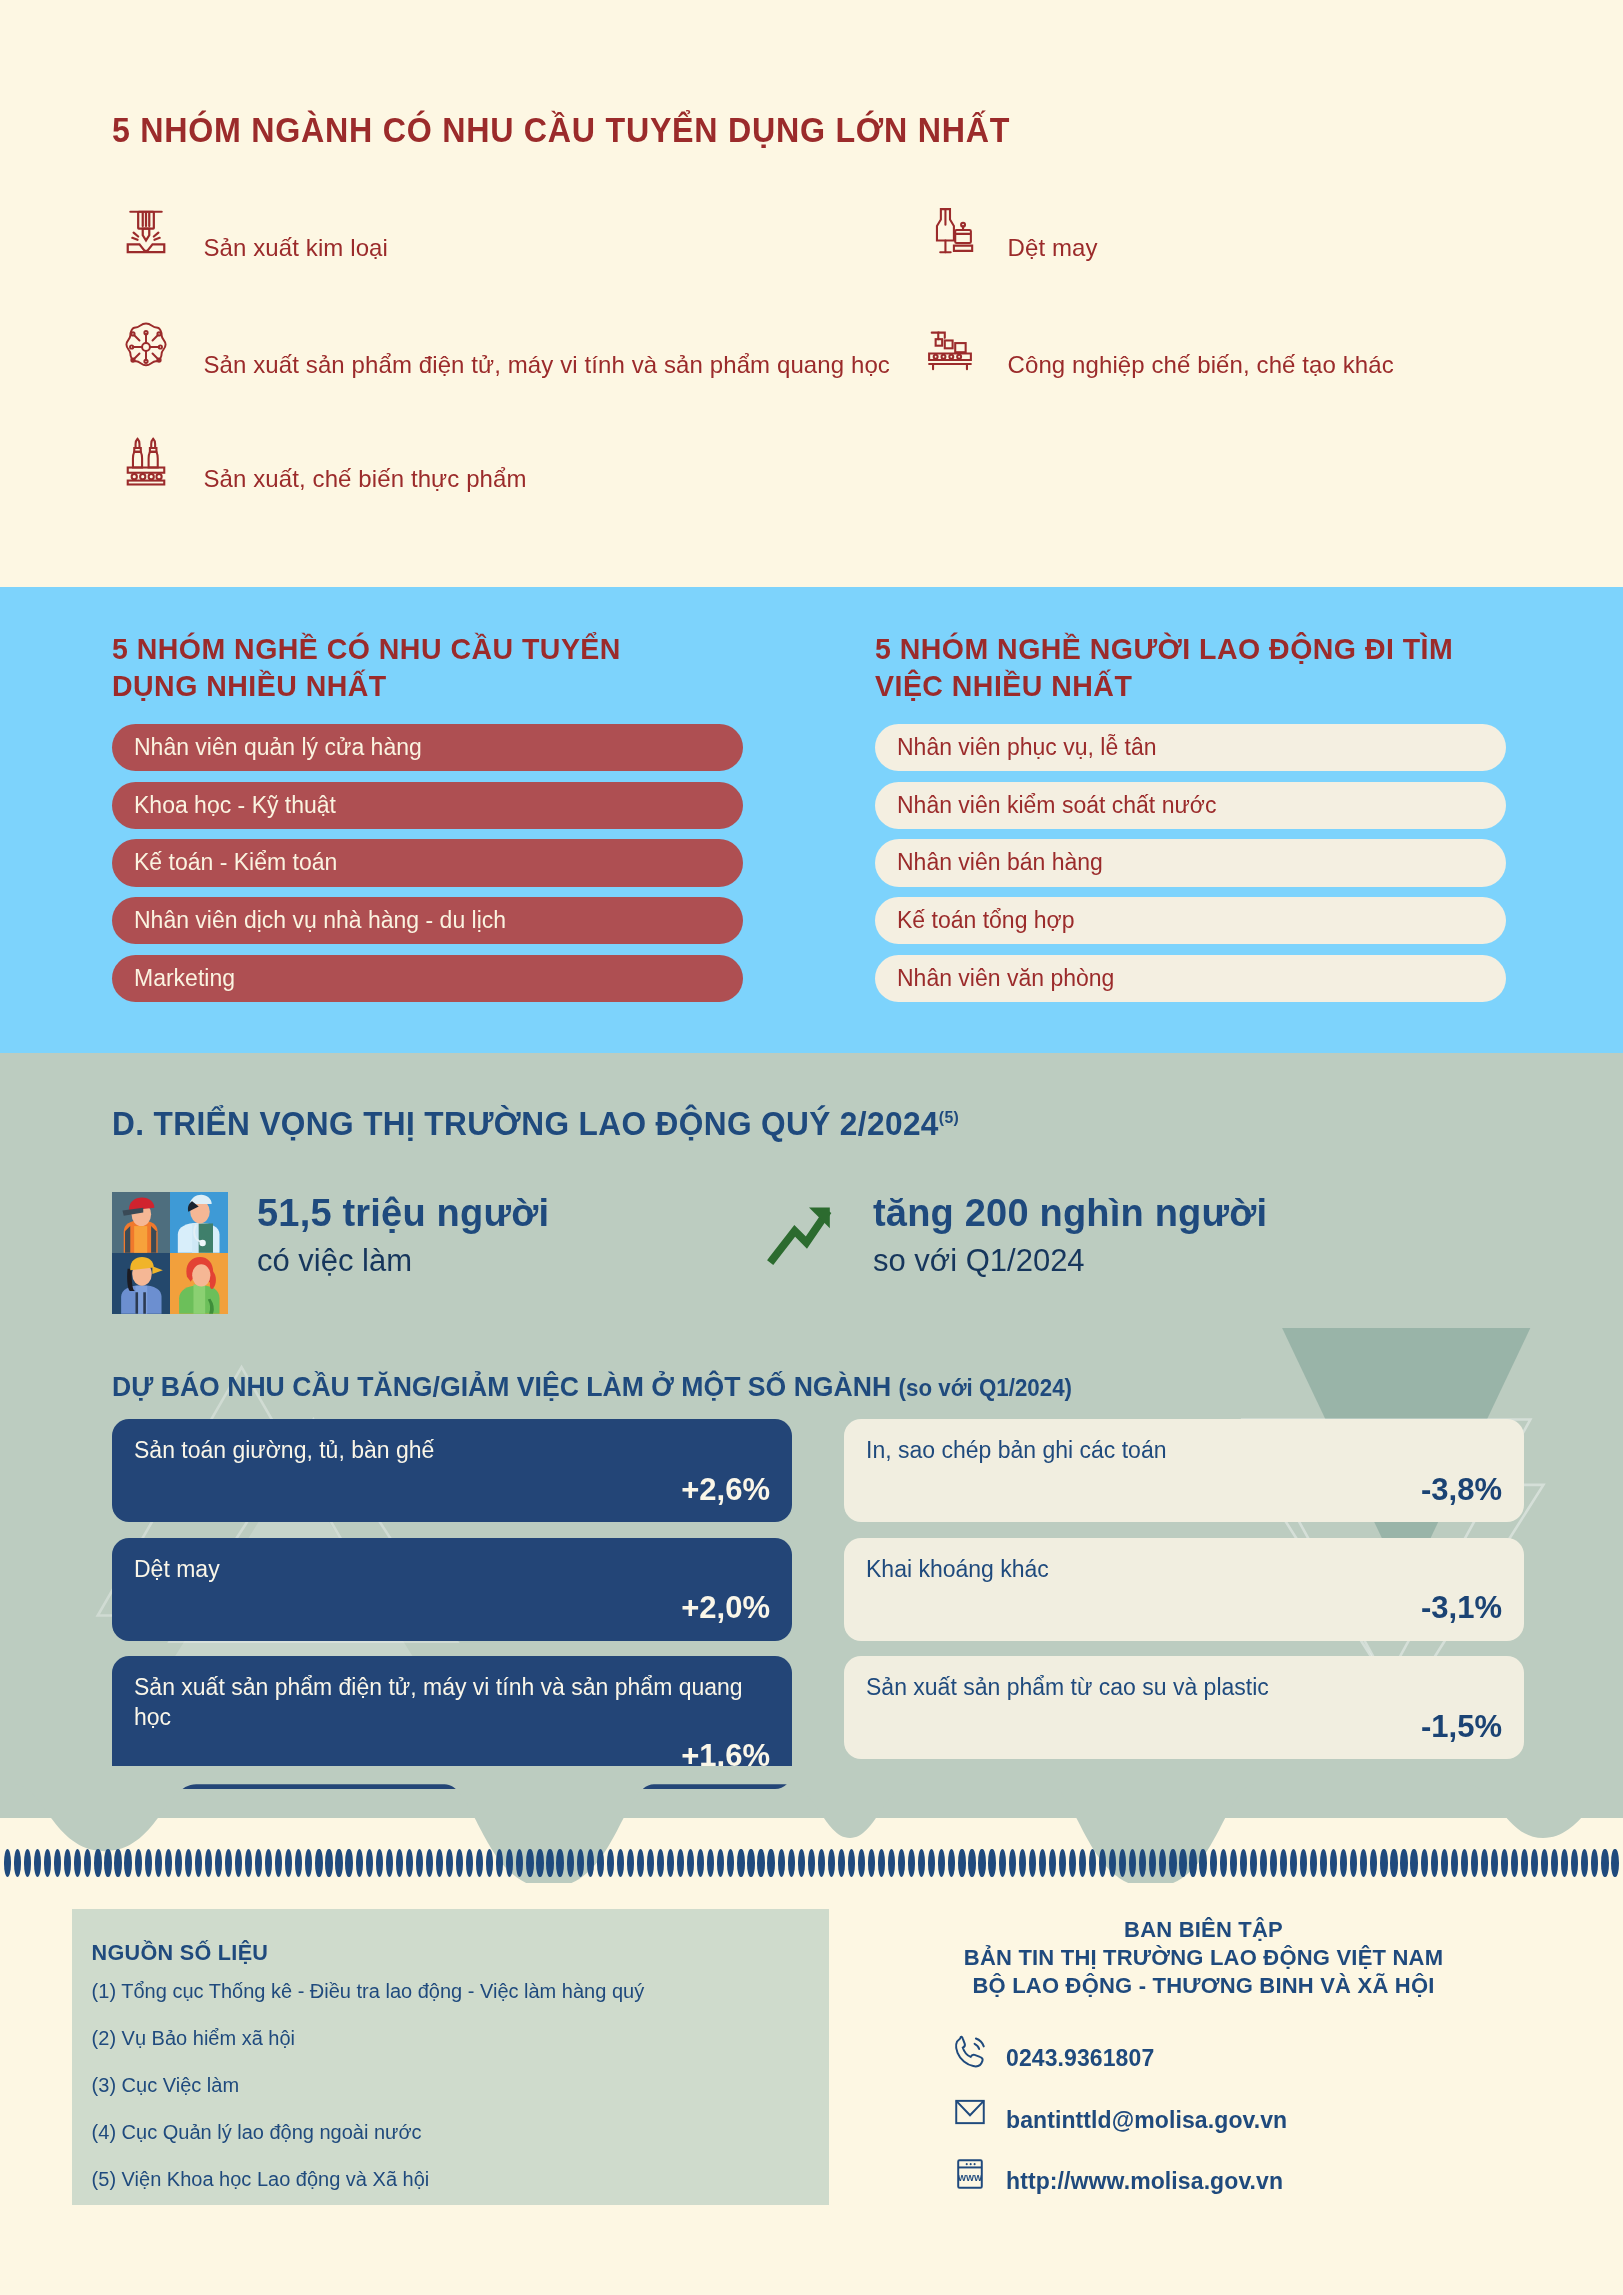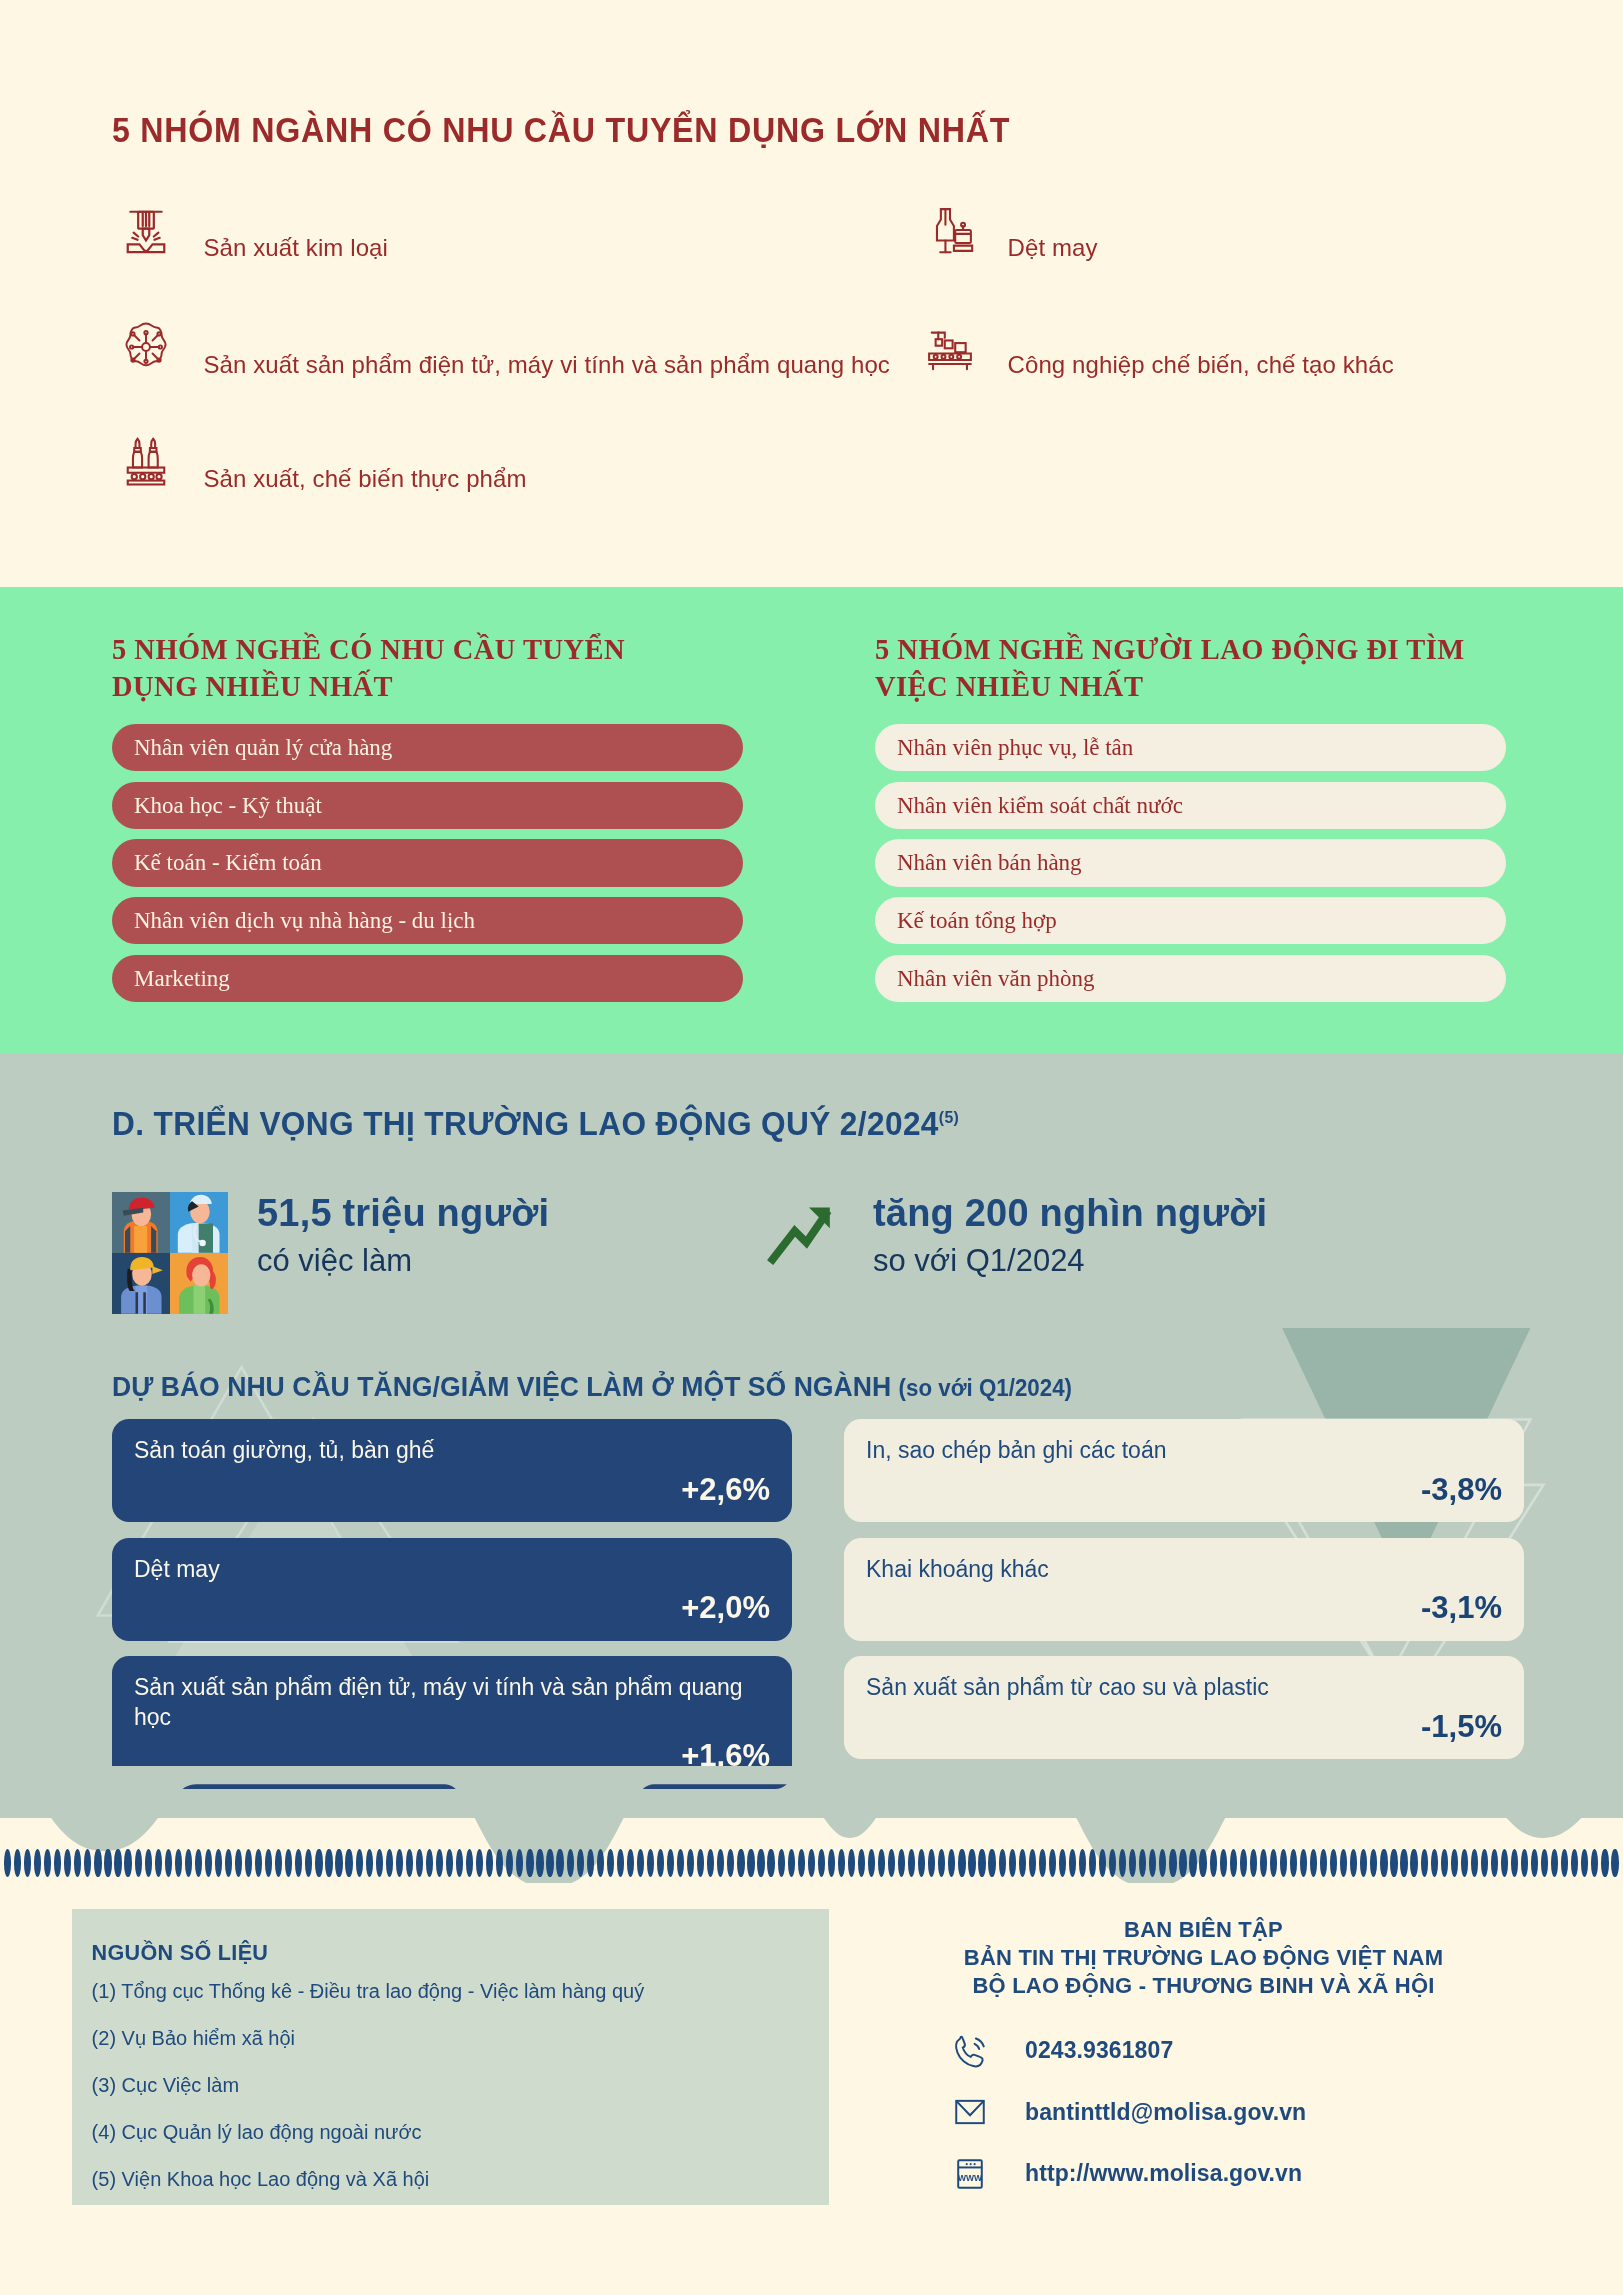--- a/index.html
+++ b/index.html
@@ -33,22 +33,21 @@
   .ind-label {
     font-size: 24px; color: #9B2B2B; line-height: 1.33; padding-top: 14.4px;
     letter-spacing: 0.1px;
   }
   .ind-r1 { margin-bottom: 49px; }
   .ind-r2 { margin-bottom: 46px; }
 
   
   .sec-jobs {
     position: absolute; left: 0; top: 587px; width: 1623px; height: 466px;
-    background: #86efac;
-    font-family: Liberation Serif, serif;
+    background: #7dd3fc;
   }
   .jobs-col { position: absolute; top: 44px; }
   .jobs-col.left  { left: 112px;  width: 631px; }
   .jobs-col.right { left: 875px; width: 631px; }
   .jobs-head {
     font-size: 30px; font-weight: 700; color: #9B2B2B; line-height: 1.22;
     letter-spacing: 0.5px; margin-bottom: 19.6px;
     transform: scaleX(0.95); transform-origin: left center;
   }
   .pill {
@@ -129,21 +128,21 @@
     position: absolute; left: 72px; top: 26px; width: 757px; height: 296px;
     background: #CFDBCC;
   }
   .src-title { position: absolute; left: 19.6px; top: 31px; font-size: 21.6px; font-weight: 700; color: #1F4A7D; letter-spacing: 0.3px; }
   .src-list { position: absolute; left: 19.6px; top: 71px; width: 719px; }
   .src-item { font-size: 20px; color: #1F4A7D; line-height: 1.1; margin-bottom: 25px; }
 
   .ed-block { position: absolute; left: 870px; top: 33px; width: 667px; text-align: center; }
   .ed-line { font-size: 22px; font-weight: 700; color: #1F4A7D; line-height: 1.28; letter-spacing: 0.2px; }
   .contacts { margin-top: 29px; padding-left: 78px; text-align: left; }
-  .contact-row { display: flex; align-items: center; gap: 34px; margin-bottom: 18.3px; }
+  .contact-row { display: flex; align-items: flex-end; gap: 15px; margin-bottom: 18.3px; }
   .contact-ico { width: 43px; height: 43px; flex: 0 0 auto; display:flex; align-items:center; justify-content:center; }
   .contact-txt { font-size: 23px; font-weight: 700; color: #1F4A7D; letter-spacing: 0.1px; }
 </style>
 </head>
 <body>
 
 <div class="page">
 
   <div class="sec-industries">
 

